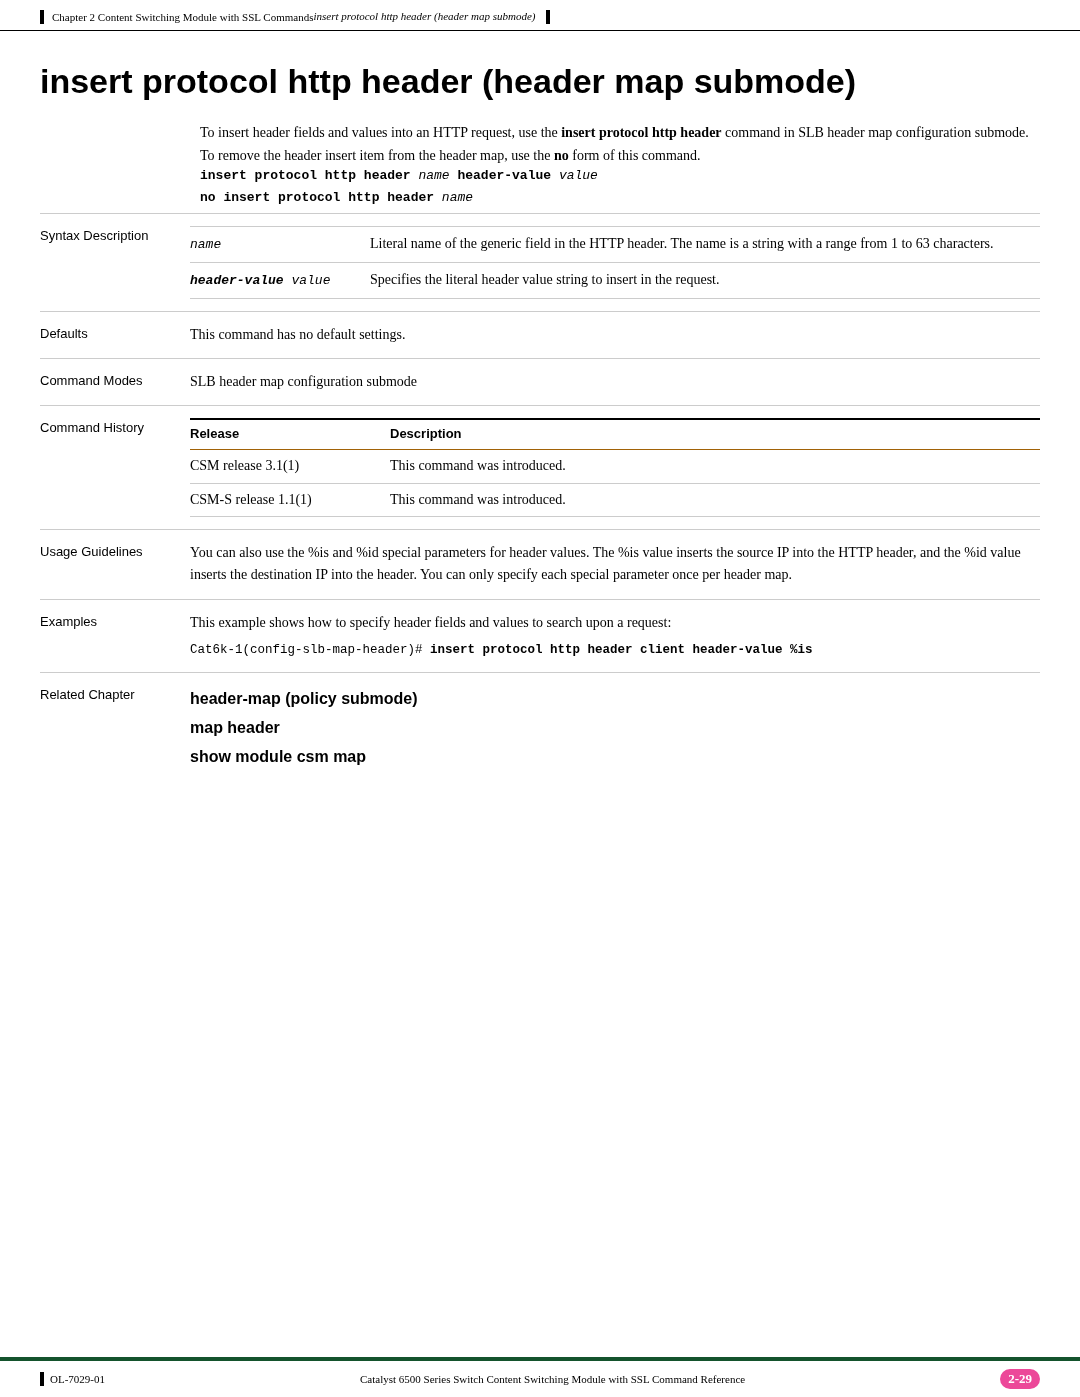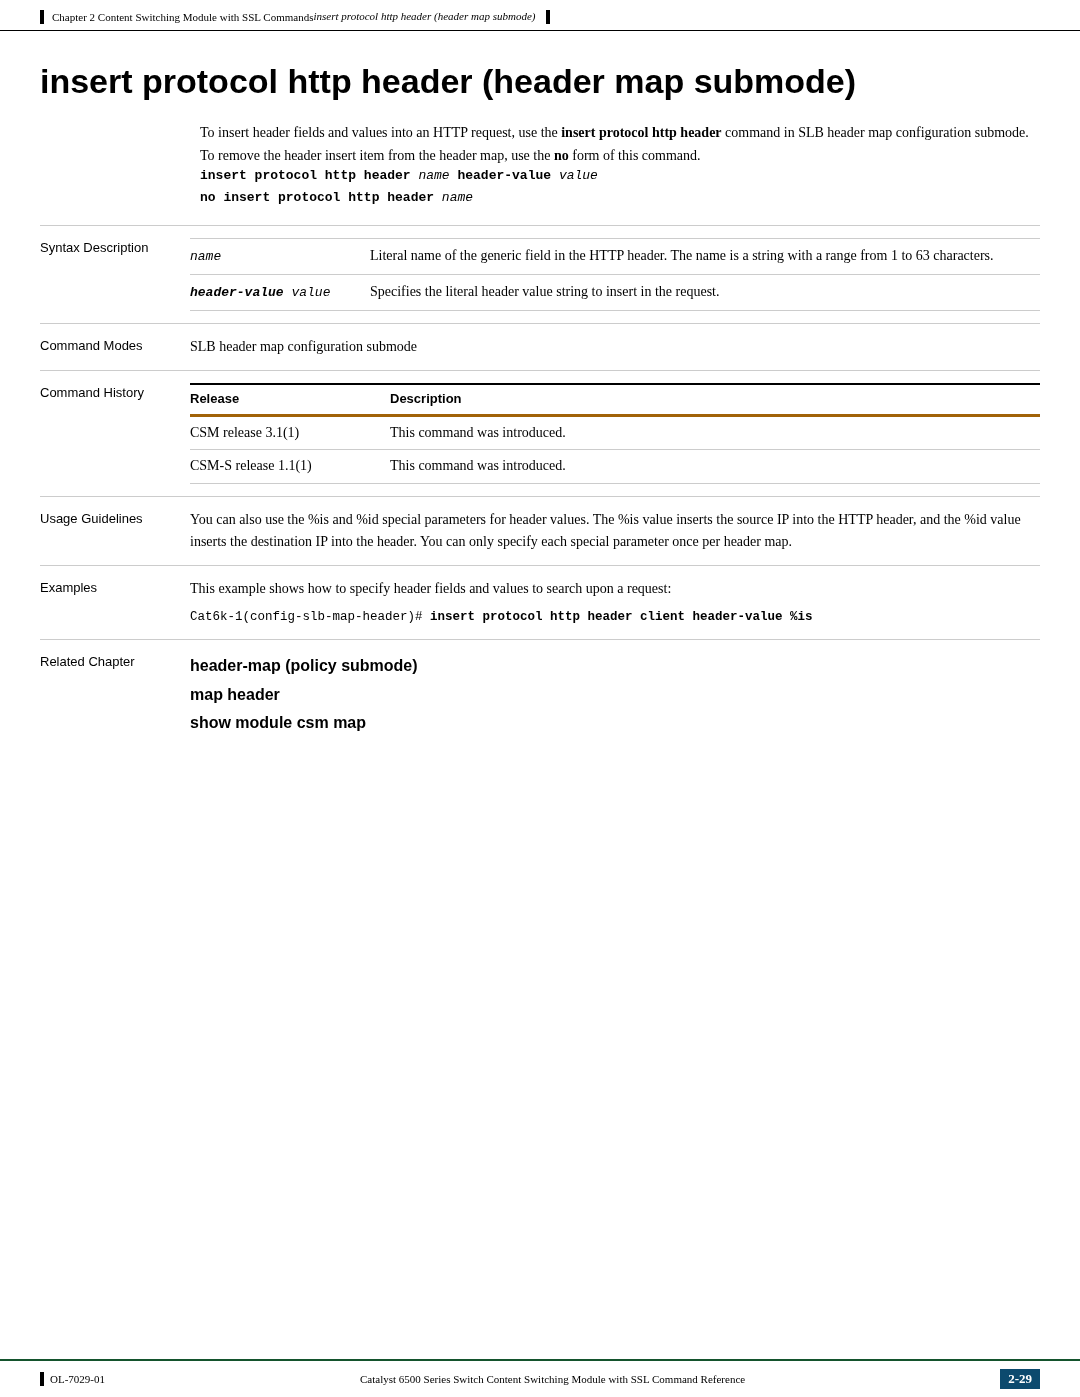--- a/index.html
+++ b/index.html
@@ -53,21 +53,21 @@
     }
 
     .intro-text {
       margin-left: 160px;
       font-size: 14px;
       line-height: 1.6;
     }
 
     .syntax-block {
       margin-left: 160px;
-      margin-bottom: 20px;
+      margin-bottom: 8px;
       font-size: 14px;
     }
     .syntax-block p {
       margin-bottom: 6px;
     }
 
     
     .section-row {
       display: flex;
       border-top: 1px solid #ccc;
@@ -115,21 +115,21 @@
     .history-table {
       width: 100%;
       border-collapse: collapse;
     }
     .history-table th {
       text-align: left;
       font-weight: bold;
       font-family: Arial, sans-serif;
       font-size: 13px;
       border-top: 2px solid #000;
-      border-bottom: 3px solid #a16207;
+      border-bottom: 1px solid #a16207;
       padding: 4px 10px 4px 0;
     }
     .history-table td {
       padding: 5px 10px 5px 0;
       font-size: 14px;
       border-bottom: 1px solid #ccc;
       vertical-align: top;
     }
     .history-table td:first-child {
       width: 200px;
@@ -160,38 +160,39 @@
       font-size: 16px;
       line-height: 1.8;
     }
 
     
     .page-footer {
       position: absolute;
       bottom: 0;
       left: 0;
       right: 0;
-      border-top: 2px solid #14532d;
+      border-top: 4px solid #14532d;
       display: flex;
       justify-content: space-between;
       align-items: center;
       padding: 8px 40px;
       font-size: 11px;
     }
     .footer-center {
       font-size: 11px;
       text-align: center;
       flex: 1;
     }
     .footer-page {
       font-weight: bold;
       font-size: 13px;
-      background: #0c4a6e;
+      background: #ec4899;
       color: #fff;
       padding: 2px 8px;
+      border-radius: 10px;
     }
     .footer-left {
       display: flex;
       align-items: center;
       gap: 6px;
     }
     .footer-bar {
       width: 4px;
       height: 14px;
       background: #000;
@@ -243,20 +244,26 @@
         </tr>
         <tr>
           <td><span class="bold mono">header-value</span><span class="italic mono"> value</span></td>
           <td>Specifies the literal header value string to insert in the request.</td>
         </tr>
       </tbody>
         </table>
     </div>
   </div>
 
+  <div class="section-row">
+    <div class="section-label">Defaults</div>
+    <div class="section-content">
+      <span>This command has no default settings.</span>
+    </div>
+  </div>
 
   <div class="section-row">
     <div class="section-label">Command Modes</div>
     <div class="section-content">
       <span>SLB header map configuration submode</span>
     </div>
   </div>
 
   <div class="section-row">
     <div class="section-label">Command History</div>

